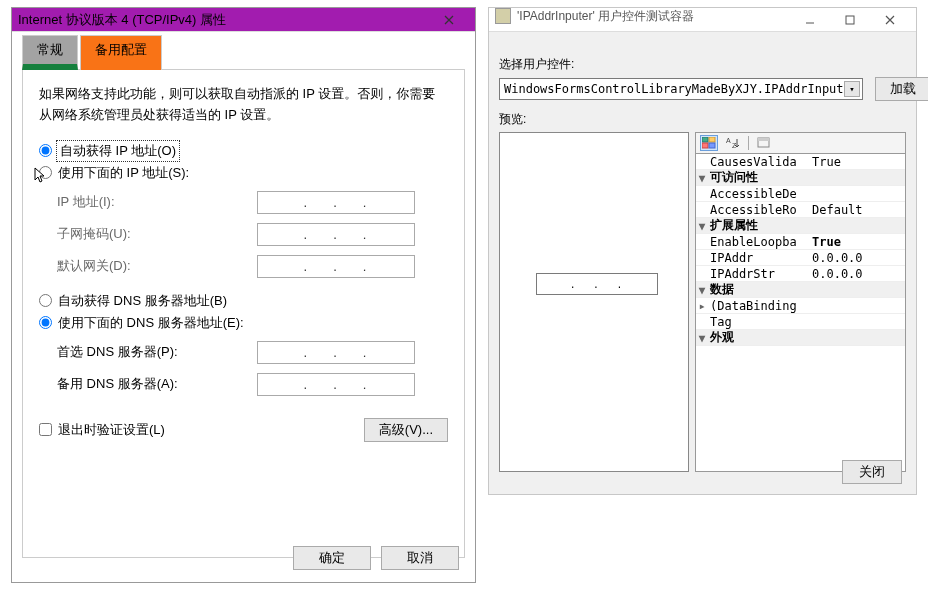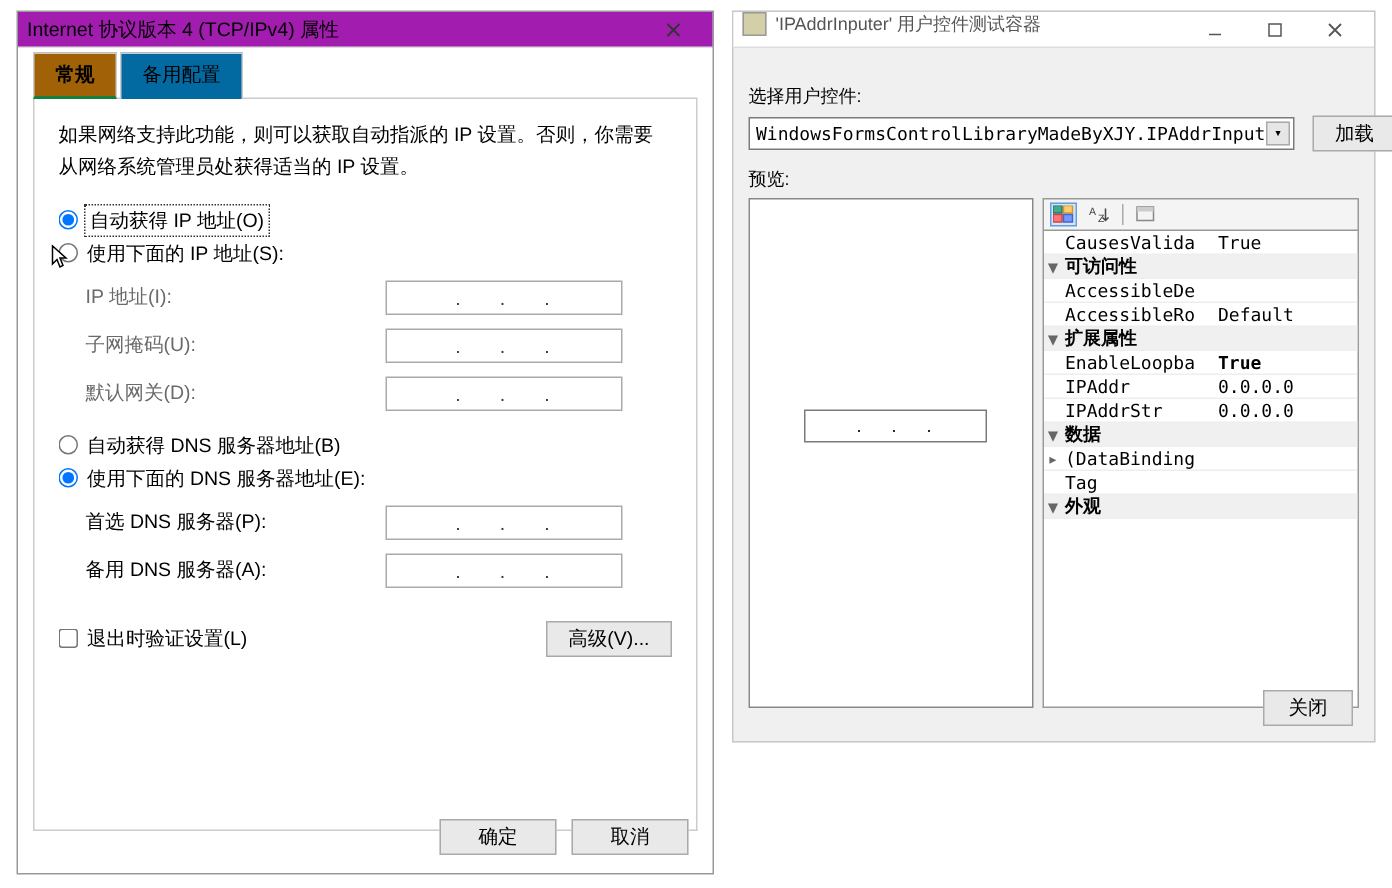--- a/index.html
+++ b/index.html
@@ -6,22 +6,22 @@
 body { font-family: "Microsoft YaHei", "SimSun", Tahoma, sans-serif; font-size: 12px; background: #fff; width: 928px; height: 592px; position: relative; overflow: hidden; }
 
 
 .win-left { position: absolute; left: 11px; top: 7px; width: 465px; height: 576px; border: 1px solid #999; background: #fff; box-shadow: 0 0 0 0; }
 .titlebar { height: 24px; background: #a21caf; border-bottom: 1px solid #ddd; display: flex; align-items: center; padding: 0 6px; font-size: 13px; }
 .titlebar .title-text { flex: 1; }
 .titlebar .close-btn { width: 40px; height: 24px; display: flex; align-items: center; justify-content: center; font-size: 14px; cursor: pointer; }
 .tab-area { padding: 2px 10px 0 10px; }
 .tabs { display: flex; border-bottom: 1px solid #ccc; }
 .tab { padding: 5px 14px; border: 1px solid #ccc; border-bottom: none; background: #fff; margin-right: 2px; position: relative; top: 1px; cursor: pointer; font-size: 13px; }
-.tab.active { background: #a16207; border-bottom: 2px solid #15803d; font-weight: bold; }
-.tab:not(.active) { background: #0369a1; }
+.tab.active { background: #a3a3a3; border-bottom: 6px solid #15803d; }
+.tab:not(.active) { background: #f97316; }
 .tab-panel { border: 1px solid #ccc; border-top: none; padding: 14px 16px 12px 16px; height: 488px; }
 .desc { font-size: 13px; line-height: 1.6; margin-bottom: 16px; }
 .radio-row { display: flex; align-items: center; margin: 4px 0; font-size: 13px; position: relative; }
 .radio-row input[type=radio] { margin-right: 6px; }
 .radio-label { cursor: pointer; }
 .radio-label.dotted { outline: 1px dotted #333; outline-offset: 1px; padding: 0 2px; }
 .cursor-icon { position: absolute; left: -5px; top: 3px; font-size: 13px; pointer-events: none; }
 .ip-grid { margin: 8px 0 14px 18px; }
 .ip-row { display: flex; align-items: center; margin: 9px 0; }
 .ip-row .lbl { width: 200px; color: #6a6a6a; font-size: 13px; }

